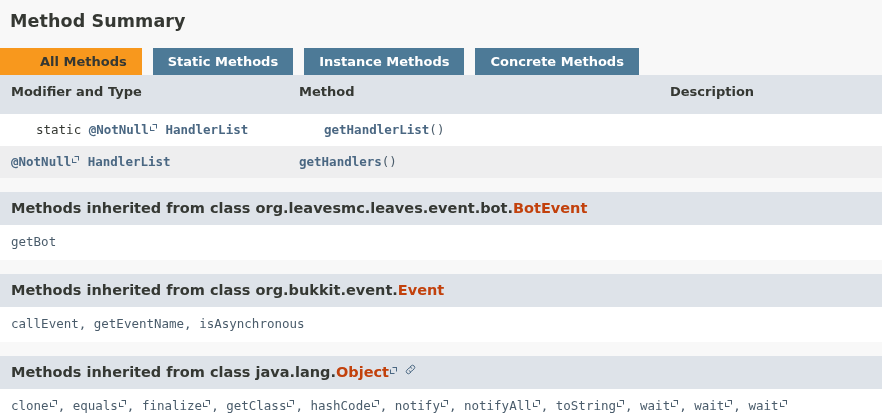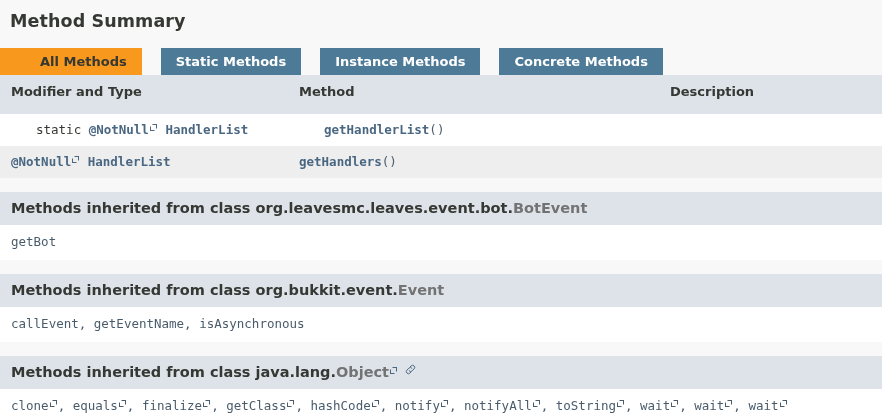--- a/index.html
+++ b/index.html
@@ -51,21 +51,21 @@
     user-select: none;
   }
   .tab.active {
     background: #f8981d;
     color: #353833;
     padding-left: 40px;
   }
   .tab.inactive {
     background: #4d7a97;
     color: #ffffff;
-    margin-left: 19px;
+    margin-left: 11px;
   }
 
   
   .summary-table {
     width: 882px;
     border-collapse: collapse;
     table-layout: fixed;
     font-size: 13px;
   }
   .summary-table col.c-modifier { width: 288px; }
@@ -149,21 +149,21 @@
   }
   .inherited-header {
     background: #dee3e9;
     color: #353833;
     font-weight: bold;
     font-size: 14.5px;
     padding: 7px 0 7px 11px;
     line-height: 19px;
   }
   .inherited-header .cls-link {
-    color: #737373;
+    color: #c2410c;
     text-decoration: none;
     cursor: pointer;
   }
   .inherited-body {
     background: #ffffff;
     padding: 8px 0 9px 11px;
     font-family: "DejaVu Sans Mono", "Liberation Mono", monospace;
     font-size: 12.5px;
     color: #4a5c6b;
     line-height: 18px;

